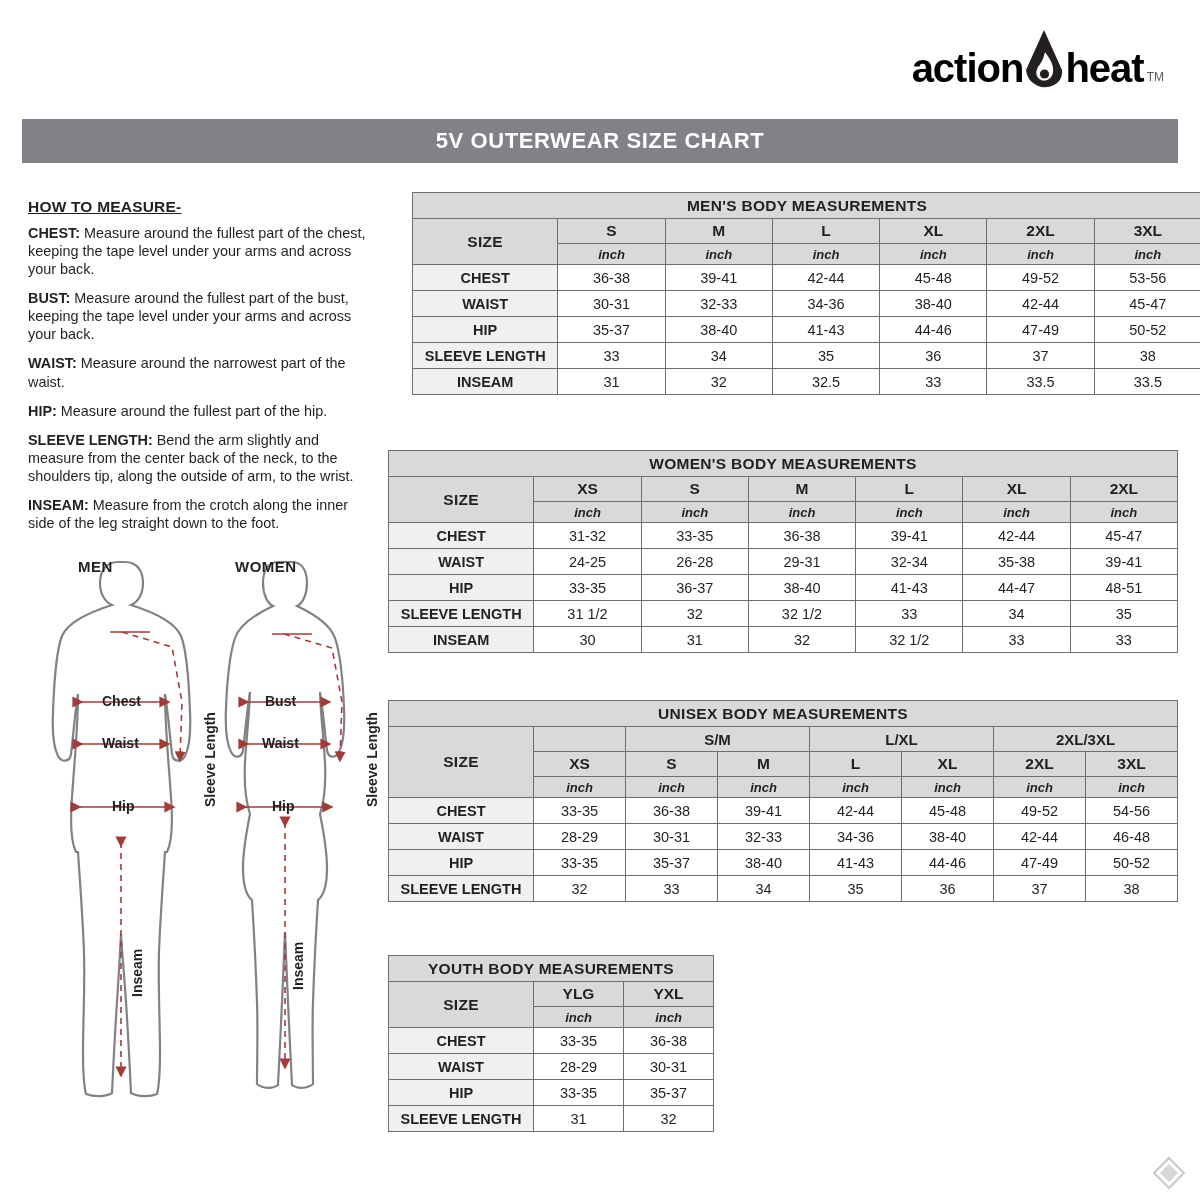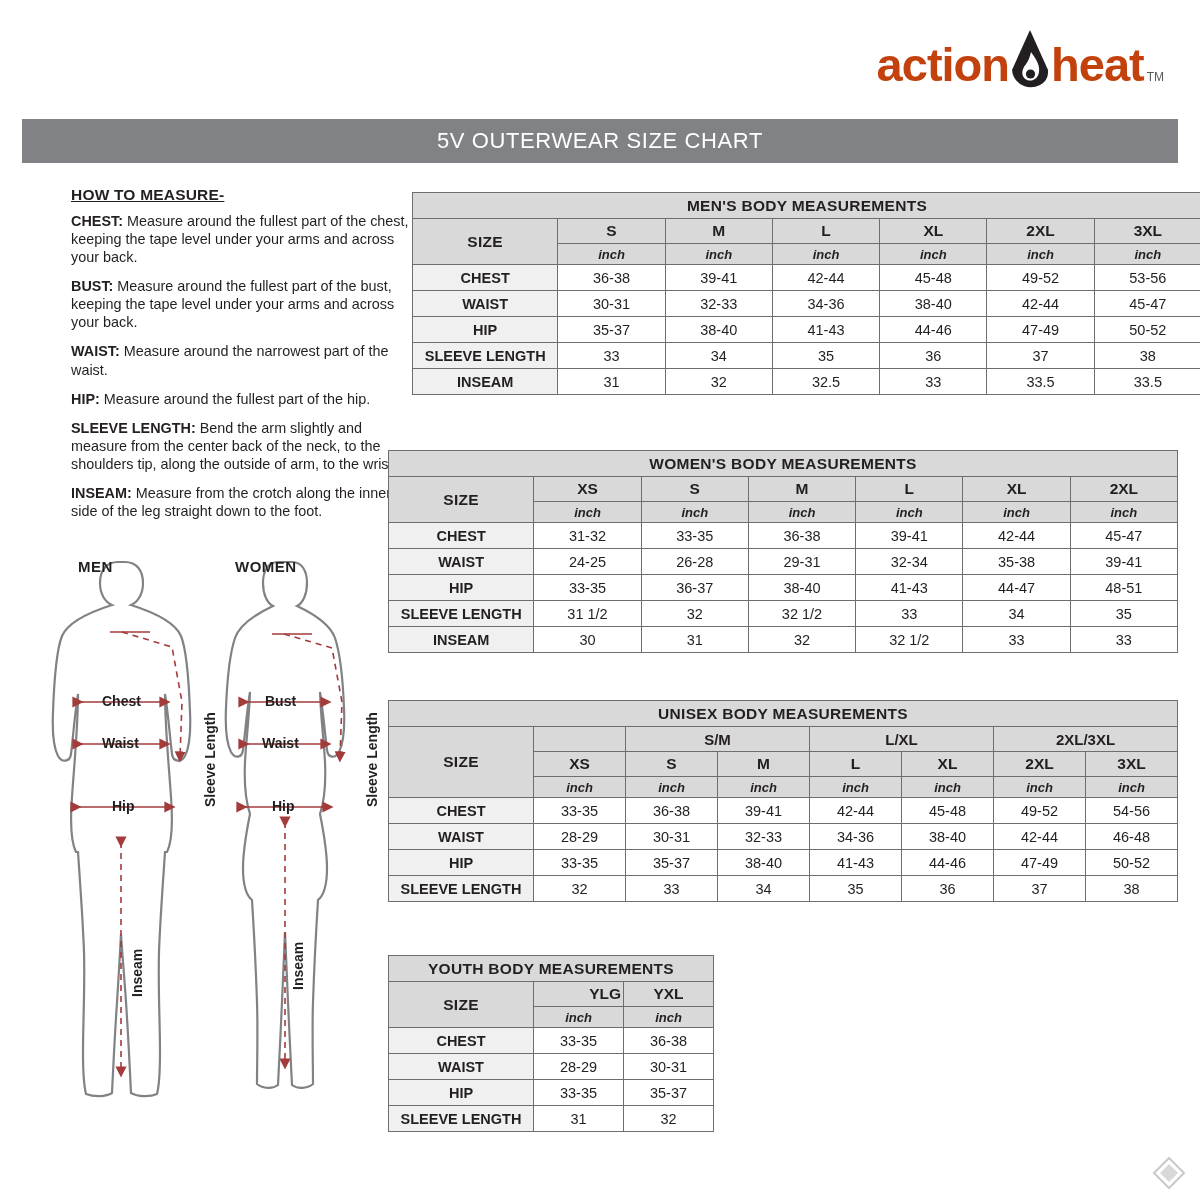--- a/index.html
+++ b/index.html
@@ -17,24 +17,24 @@
   }
 
   
   .logo-wrap {
     position: absolute;
     top: 26px; right: 36px;
     display: flex; align-items: flex-end;
     height: 62px;
   }
   .logo-text {
-    font-size: 47px;
+    font-size: 40px;
     font-weight: bold;
     letter-spacing: -1px;
-    color: #c2410c;
+    color: #000000;
     line-height: 1;
   }
   .logo-flame {
     position: relative;
     width: 40px; height: 58px;
     margin: 0 1px 0 1px;
   }
   .logo-tm {
     font-size: 12px;
     color: #58595b;
@@ -44,34 +44,33 @@
   }
 
   
   .title-bar {
     position: absolute;
     left: 22px; top: 119px;
     width: 1156px; height: 44px;
     background: #808285;
     color: #ffffff;
     font-size: 22px;
-    font-weight: normal;
+    font-weight: bold;
     letter-spacing: 0.6px;
     display: flex; align-items: center; justify-content: center;
   }
 
   
   .howto {
     position: absolute;
-    left: 28px; top: 185px;
+    left: 28px; top: 197px;
     width: 340px;
     font-size: 14.4px;
     line-height: 1.26;
     color: #231f20;
-    margin-left: 43px;
   }
   .howto h2 {
     font-size: 15.5px;
     font-weight: bold;
     margin: 0 0 7px 0;
     text-decoration: underline;
     letter-spacing: 0.2px;
   }
   .howto p { margin: 0 0 11px 0; }
   .howto b { font-weight: bold; }
@@ -497,21 +496,21 @@
     </tbody>
   </table>
 
   <table class="tbl" id="youth-table">
     <tbody>
       <tr>
         <td class="caption" colspan="3">YOUTH BODY MEASUREMENTS</td>
       </tr>
       <tr>
         <td class="sizehdr" rowspan="2" style="width:145px;">SIZE</td>
-        <td class="colhdr" style="width:90px;text-align:right;">YLG</td>
+        <td class="colhdr" style="width:90px;">YLG</td>
         <td class="colhdr" style="width:90px;">YXL</td>
       </tr>
       <tr>
         <td class="unit">inch</td>
         <td class="unit">inch</td>
       </tr>
       <tr>
         <td class="rowhdr">CHEST</td>
         <td class="val">33-35</td>
         <td class="val">36-38</td>

